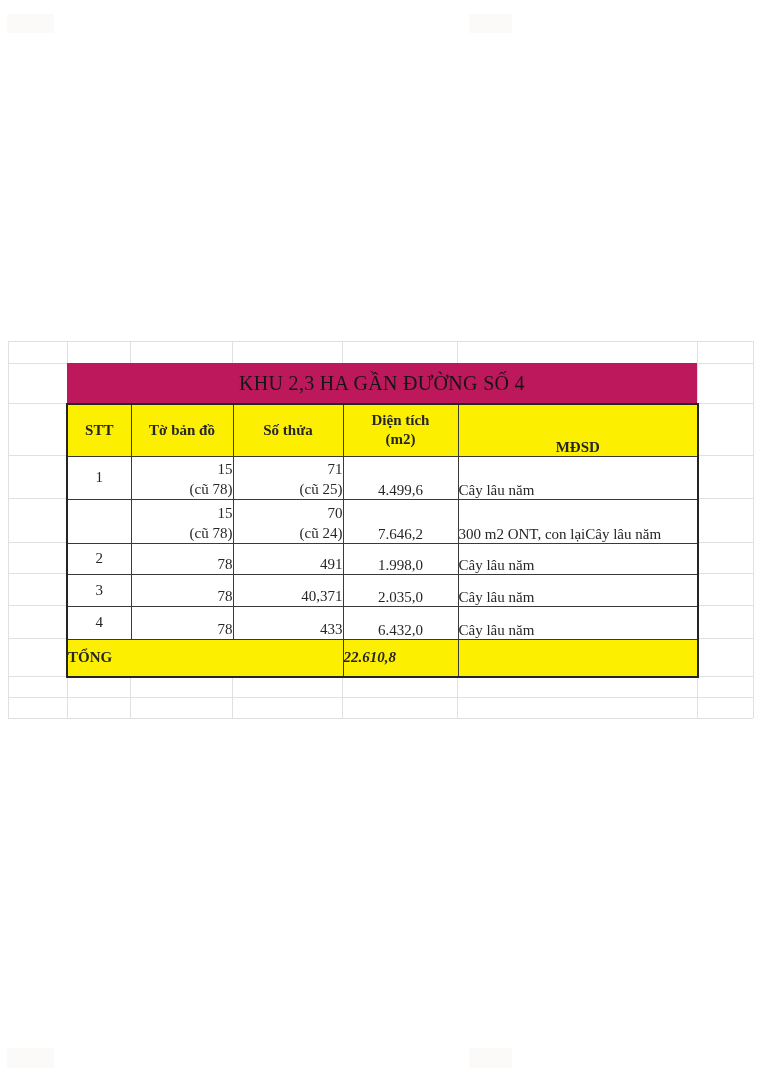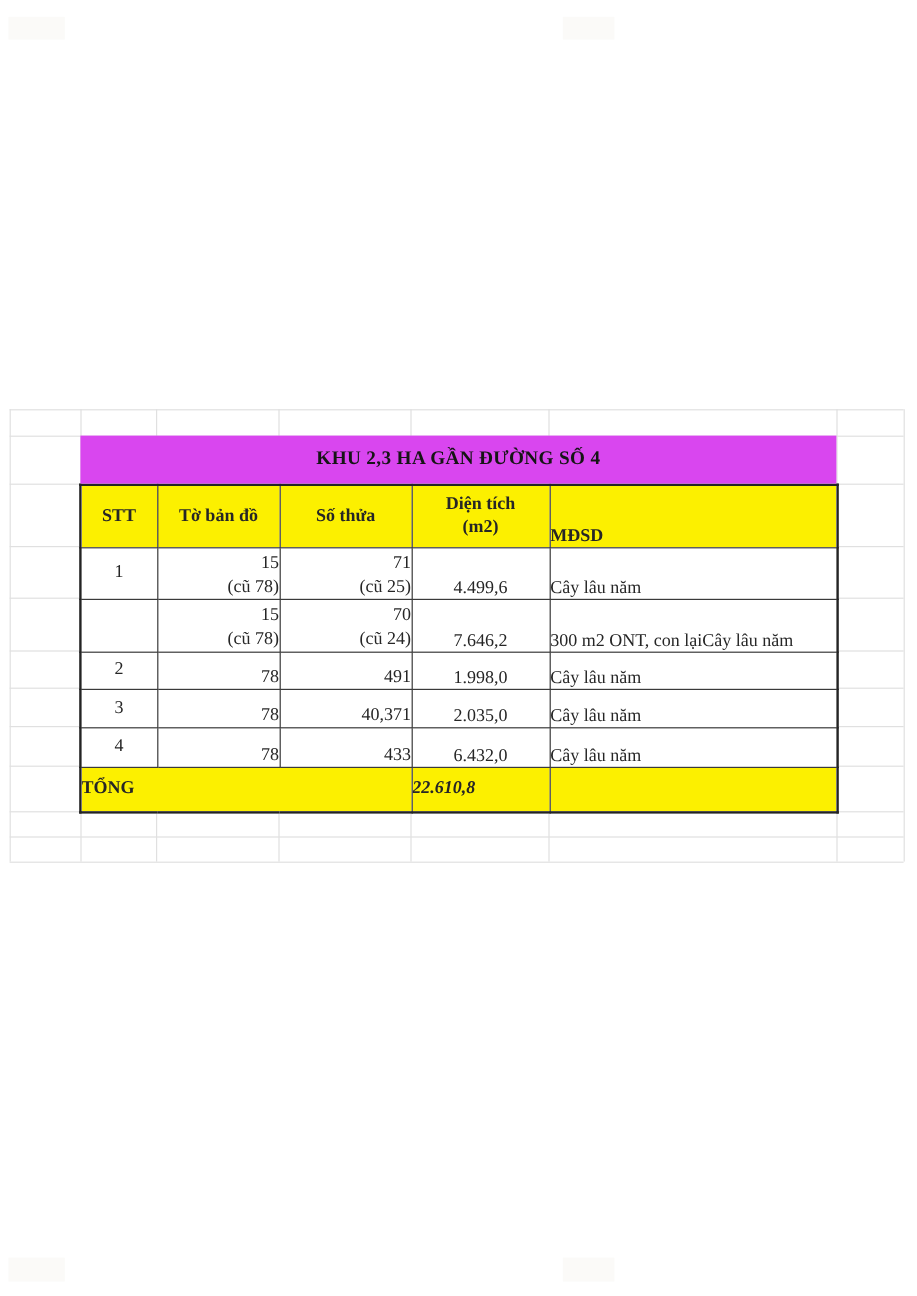--- a/index.html
+++ b/index.html
@@ -18,23 +18,23 @@
   #wm-br { left: 469px; top: 1048px; width: 43px; height: 20px; }
 
   
   #sheet-grid { position: absolute; left: 0; top: 0; z-index: 1; }
   .vline { position: absolute; top: 341px; height: 377px; width: 1px; background: var(--grid-line, #e0e0e0); }
   .hline { position: absolute; left: 8px; width: 745px; height: 1px; background: var(--grid-line, #e0e0e0); }
 
   
   #title-cell {
     position: absolute; left: 67px; top: 363px; width: 630px; height: 40px;
-    background: #d946ef; z-index: 3;
+    background: #be185d; z-index: 3;
     display: flex; align-items: center; justify-content: center;
-    font-weight: bold; font-size: 16px; letter-spacing: 0.3px;
+    font-weight: normal; font-size: 20px; letter-spacing: 0.3px;
     color: #151515; white-space: nowrap;
   }
 
   
   #main-table {
     position: absolute; left: 66px; top: 403px; z-index: 2;
     width: 631px; border-collapse: collapse; table-layout: fixed;
     background: #ffffff; border: 2px solid #242424;
   }
   #main-table td {
@@ -49,21 +49,21 @@
   tr.r-4 { height: 32px; }
   tr.r-5 { height: 33px; }
   tr.r-total { height: 38px; }
 
   .r-head td {
     background: var(--header-bg, #fcf000);
     color: var(--header-text, #1b1b33);
     font-weight: bold; text-align: center; vertical-align: middle;
   }
   .r-head .hline2 { line-height: 19px; }
-  .r-head .h-mdsd { text-align: left; vertical-align: bottom; padding: 0 0 4px 6px; }
+  .r-head .h-mdsd { text-align: center; vertical-align: bottom; padding: 0 0 4px 6px; }
 
   .c-stt  { text-align: center; vertical-align: middle; }
   .c-to, .c-so { text-align: right; vertical-align: bottom; padding: 0 3px 1px 0; }
   .c-to div, .c-so div { line-height: 20px; }
   .c-dt   { text-align: center; vertical-align: bottom; padding: 0 5px 3px 0; }
   .c-mdsd { text-align: left;  vertical-align: bottom; padding: 0 0 3px 5px; }
 
   .r-total td { background: var(--header-bg, #fcf000); font-weight: bold; }
   .c-total-label { text-align: left; vertical-align: middle; font-size: 16px; color: var(--header-text, #1b1b33); }
   .c-total-dt    { text-align: left;  vertical-align: middle; padding: 0 10px 0 0 !important; font-size: 15.5px; font-style: italic; }

